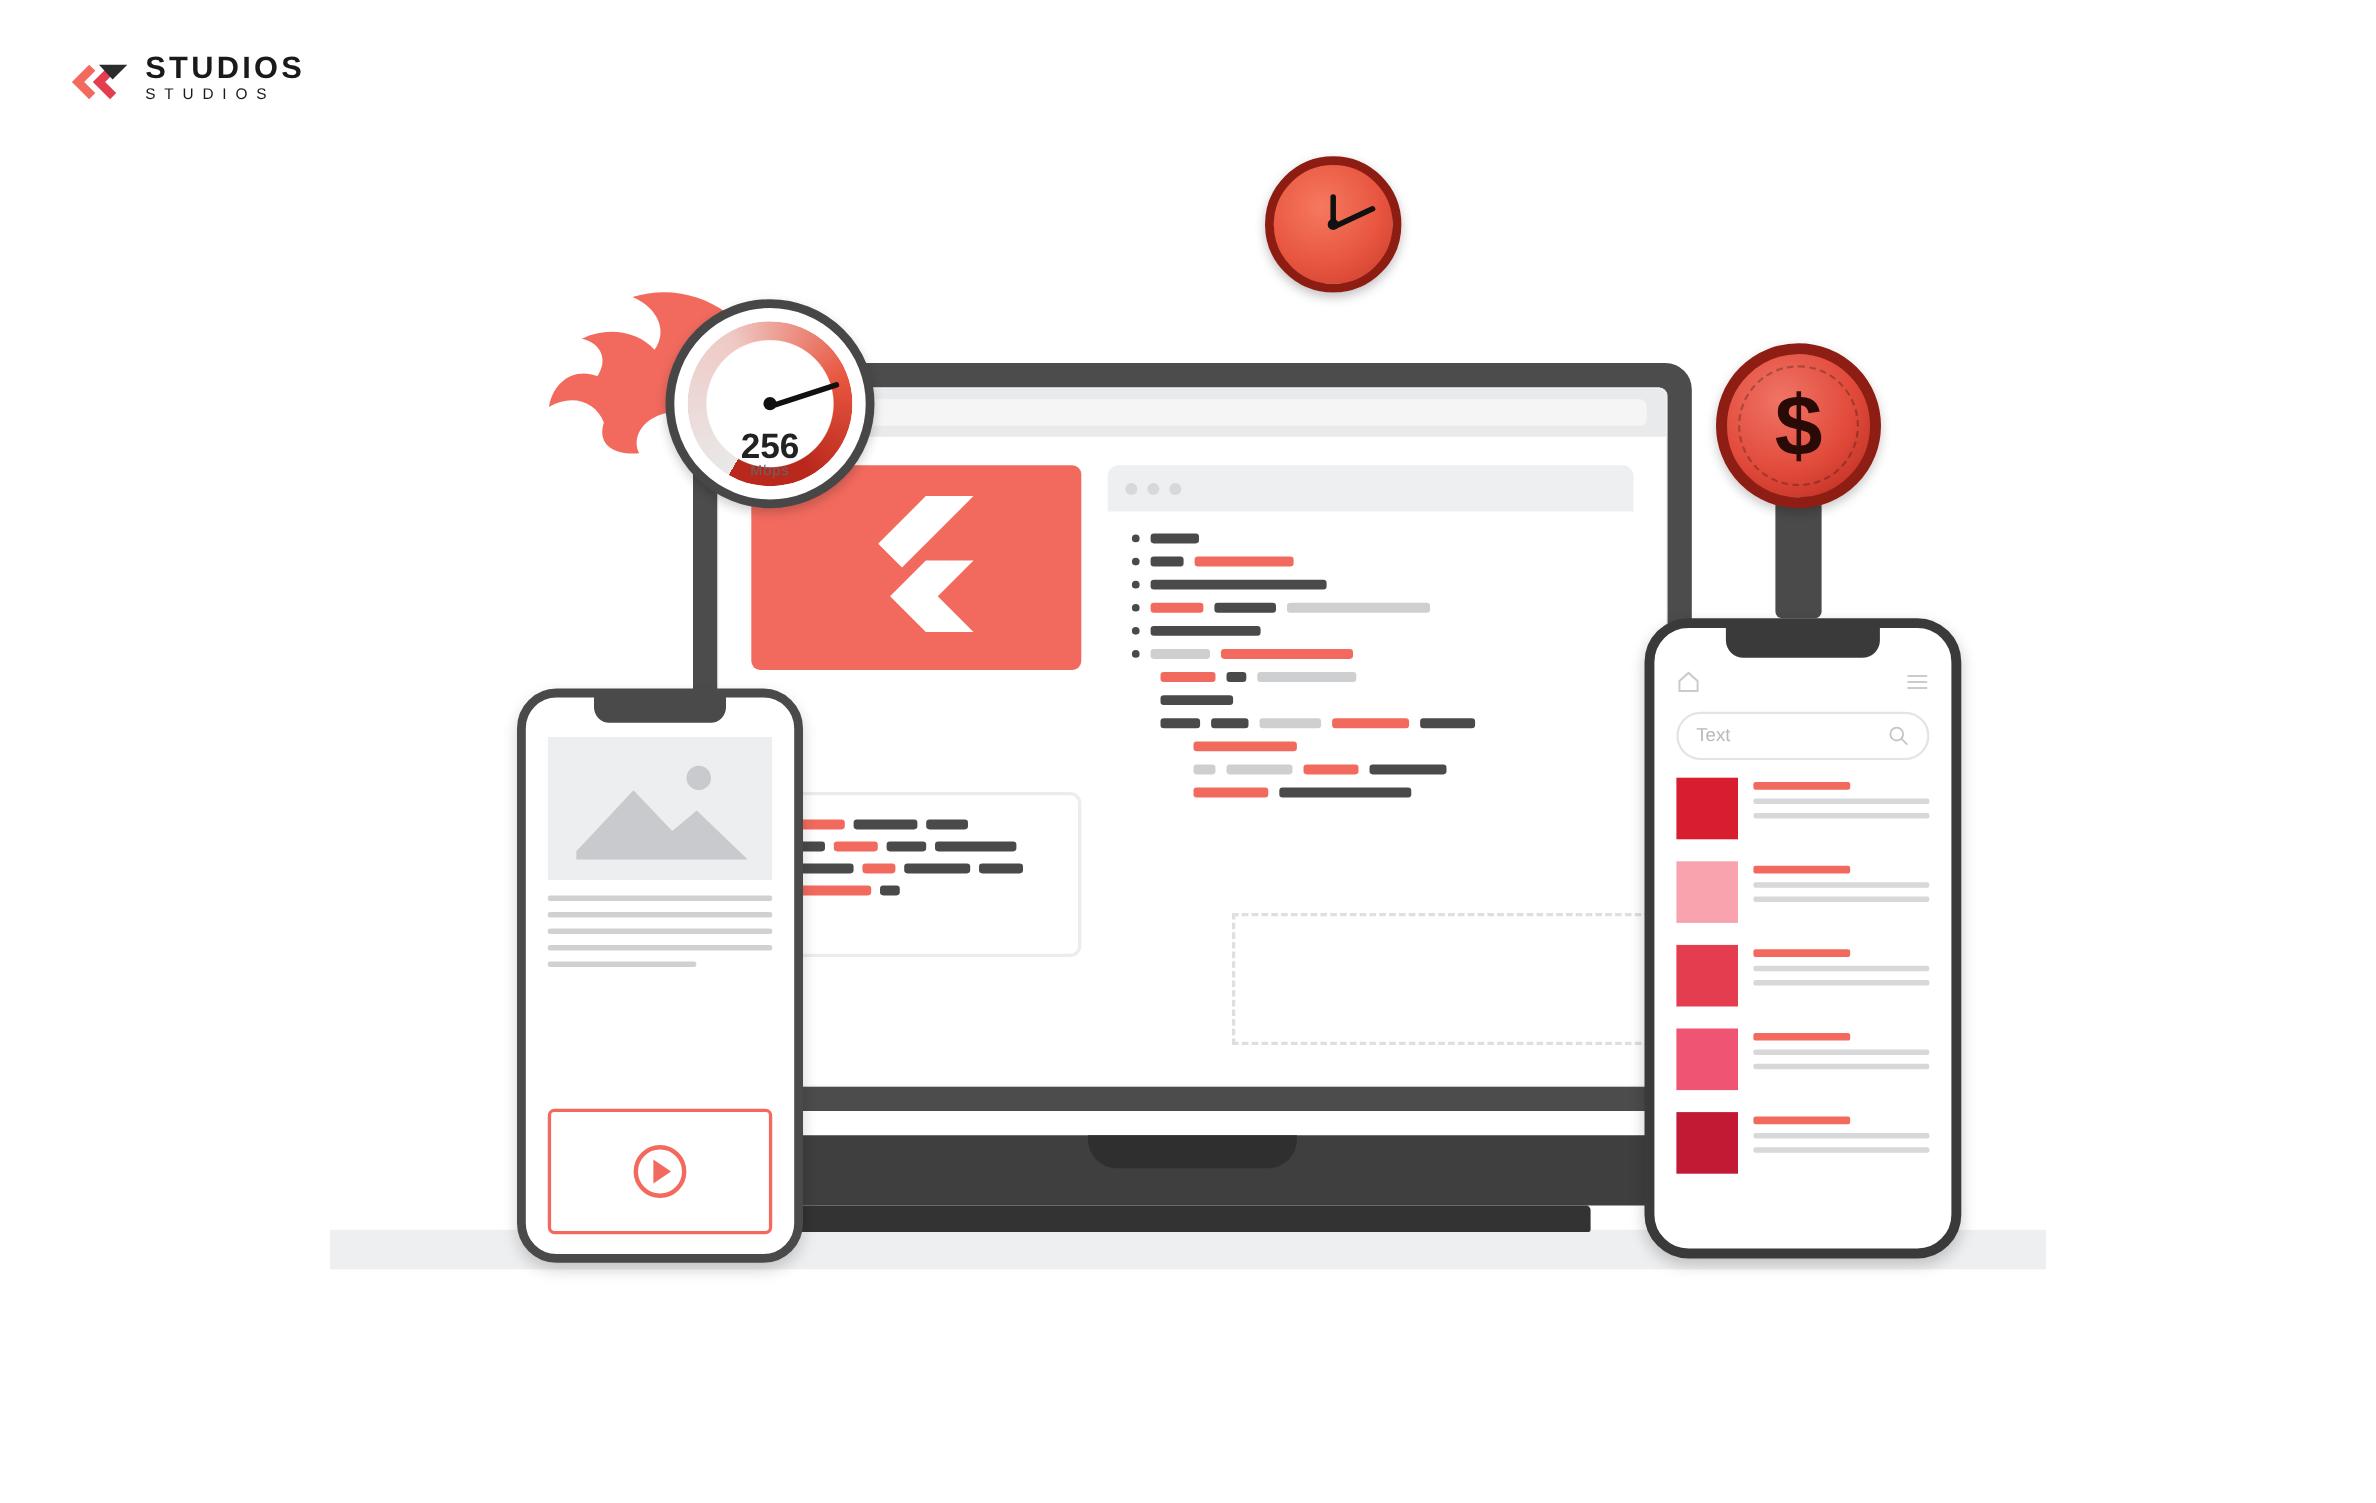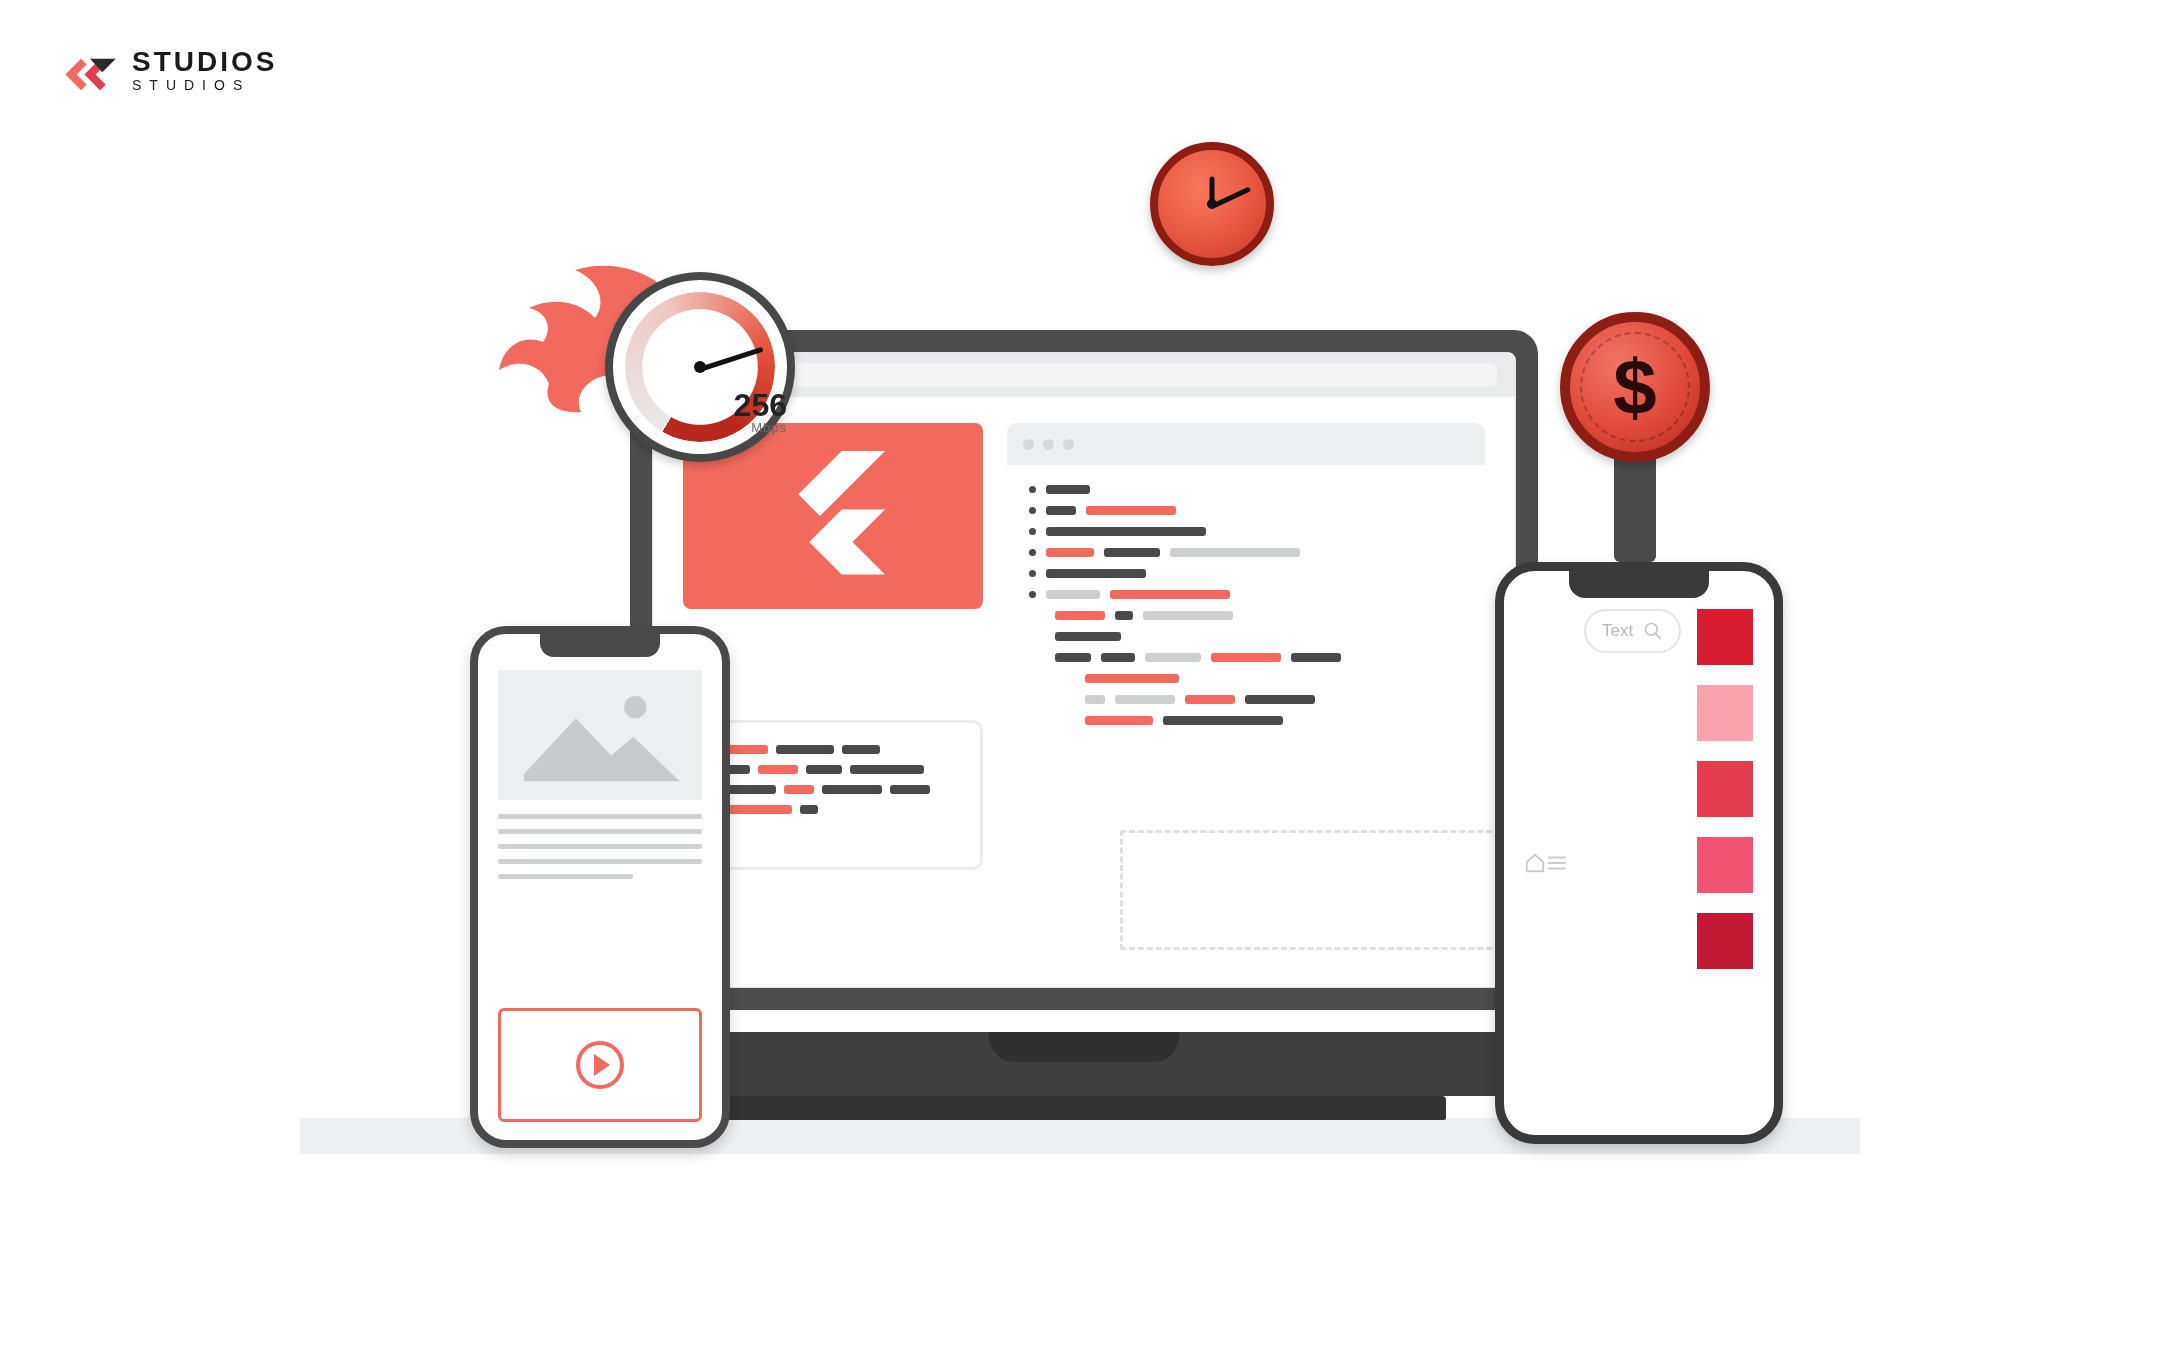--- a/index.html
+++ b/index.html
@@ -56,21 +56,21 @@
 .img-ph svg{width:100%;height:100%}
 .txt-lines{display:flex;flex-direction:column;gap:10px}
 .tl{height:5px;background:#d0d1d3;border-radius:2px}
 .video-ph{height:114px;border:3px solid #f26a5e;border-radius:6px;display:flex;align-items:center;justify-content:center;margin-top:auto}
 .play{width:48px;height:48px;border:4px solid #f26a5e;border-radius:50%;display:flex;align-items:center;justify-content:center}
 .play::after{content:"";width:0;height:0;border-left:16px solid #f26a5e;border-top:11px solid transparent;border-bottom:11px solid transparent;margin-left:4px}
 
 
 .phone-r{position:absolute;left:1495px;top:562px;width:288px;height:582px;background:#fff;border:9px solid #3a3a3a;border-radius:40px;box-shadow:0 6px 14px rgba(0,0,0,.20)}
 .phone-r .notch{position:absolute;top:-1px;left:50%;transform:translateX(-50%);width:140px;height:28px;background:#3a3a3a;border-radius:0 0 16px 16px}
-.phone-r-body{padding:38px 20px 18px;display:flex;flex-direction:row;gap:16px;height:100%}
+.phone-r-body{padding:38px 20px 18px;display:flex;flex-direction:column;gap:16px;height:100%}
 .pr-top{display:flex;align-items:center;justify-content:space-between;color:#c9cbce}
 .home-ic,.menu-ic{width:22px;height:22px}
 .search-pill{height:44px;border:2px solid #e3e4e6;border-radius:22px;display:flex;align-items:center;padding:0 16px;gap:10px;color:#b7b9bc;font-size:17px}
 .search-pill .mag{margin-left:auto;width:20px;height:20px}
 .list{display:flex;flex-direction:column;gap:20px}
 .row{display:flex;gap:14px;align-items:flex-start}
 .sw{width:56px;height:56px;flex-shrink:0}
 .c1{background:#d81e2e}.c2{background:#f8a3ad}.c3{background:#e43d50}.c4{background:#ef5573}.c5{background:#c21a35}
 .rl{flex:1;display:flex;flex-direction:column;gap:8px;padding-top:4px}
 .rl .a{height:7px;background:#f26a5e;border-radius:2px}
@@ -89,21 +89,21 @@
 .coin::before{content:"";position:absolute;inset:10px;border-radius:50%;border:2px dashed rgba(0,0,0,.25)}
 .coin-stalk{position:absolute;left:1614px;top:454px;width:42px;height:108px;background:#4a4a4a;border-radius:6px}
 
 
 .speed{position:absolute;left:495px;top:246px;width:310px;height:230px}
 .flame{position:absolute;left:0;top:0;width:200px;height:170px}
 .gauge{position:absolute;left:110px;top:26px;width:190px;height:190px;border-radius:50%;background:#fff;border:8px solid #474747;box-shadow:0 4px 10px rgba(0,0,0,.2)}
 .gauge-arc{position:absolute;inset:12px;border-radius:50%;background:conic-gradient(from 210deg,#e9e9e9 0deg,#efc9c5 120deg,#e85640 220deg,#b9281c 300deg);-webkit-mask:radial-gradient(circle,transparent 54%,#000 55%);mask:radial-gradient(circle,transparent 54%,#000 55%)}
 .needle{position:absolute;left:50%;top:50%;width:66px;height:5px;background:#111;transform-origin:left center;transform:rotate(-18deg);border-radius:3px}
 .gauge::after{content:"";position:absolute;left:50%;top:50%;width:12px;height:12px;background:#111;border-radius:50%;transform:translate(-50%,-50%)}
-.gauge-label{position:absolute;left:0;right:0;bottom:20px;text-align:right;line-height:1}
+.gauge-label{position:absolute;left:0;right:0;bottom:20px;text-align:center;line-height:1}
 .gauge-num{font-size:32px;font-weight:800;color:#222}
 .gauge-unit{font-size:13px;color:#666;letter-spacing:1px}
 
 </style>
 </head>
 <body>
 
 <div class="logo">
   <svg class="logo-mark" viewBox="0 0 100 100">
     <path d="M6 58 L34 30 L44 40 L26 58 L44 76 L34 86 Z" fill="#f26a5e"></path>

